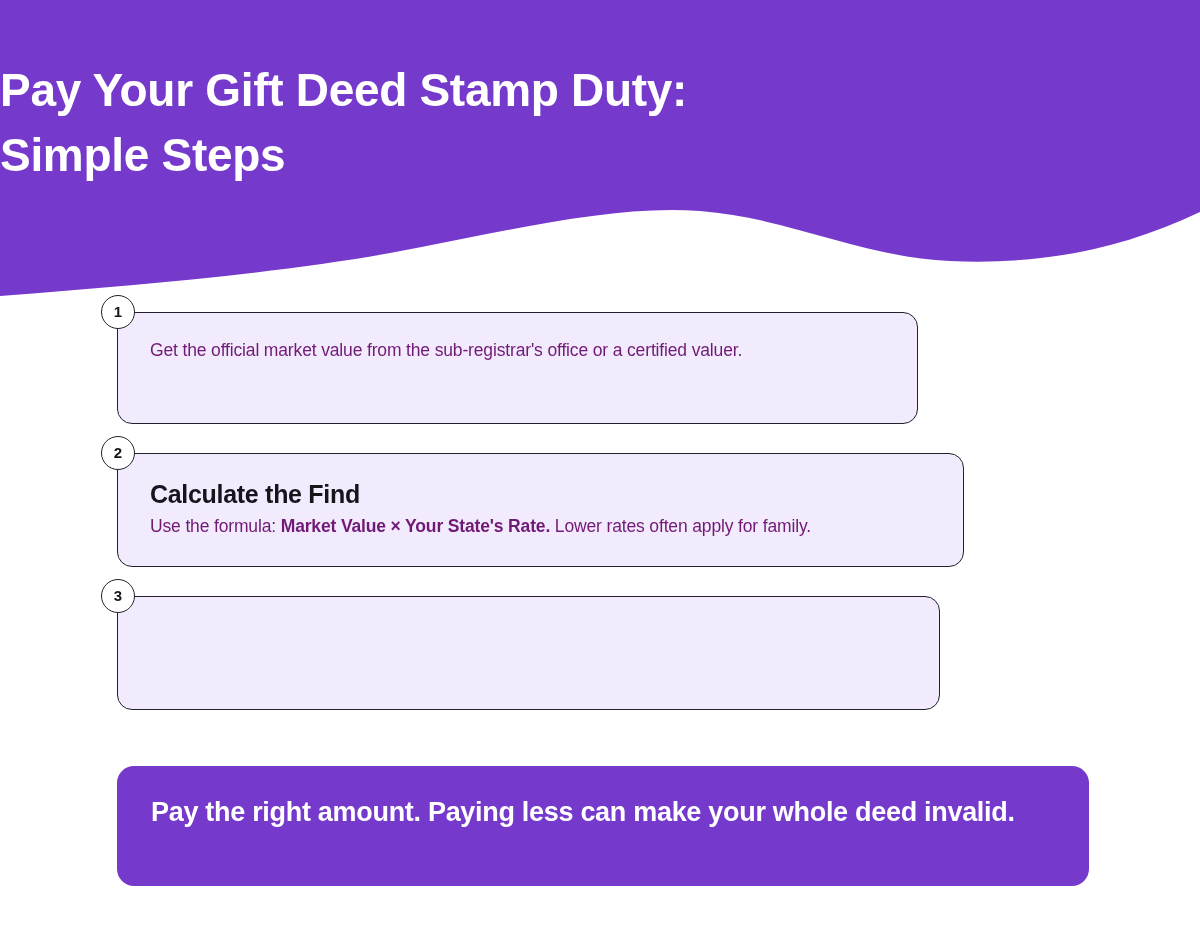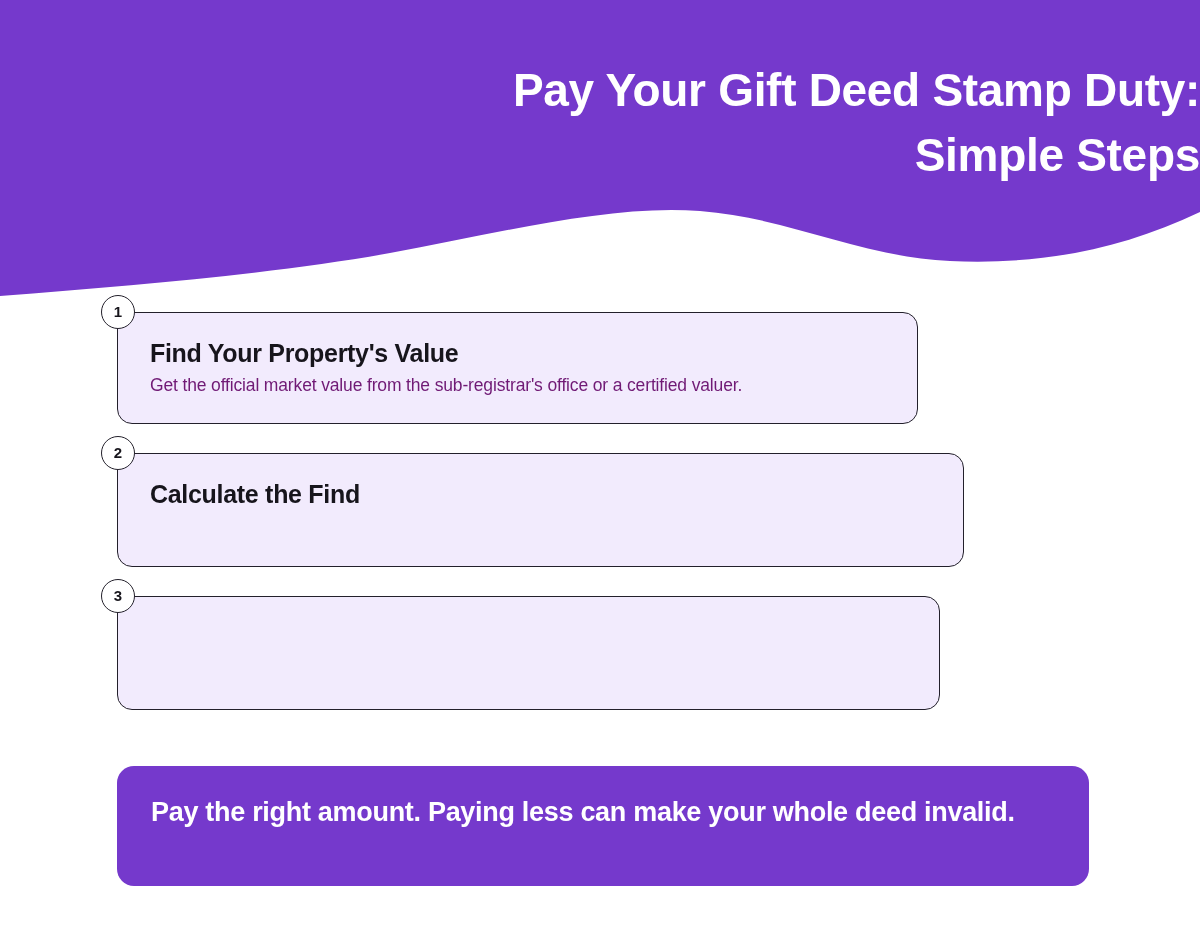--- a/index.html
+++ b/index.html
@@ -31,21 +31,21 @@
     top: 0;
     width: 1200px;
     height: 310px;
     display: block;
   }
   .header-title {
     position: absolute;
     left: 0;
     top: 58px;
     width: 1200px;
-    text-align: right;
+    text-align: left;
     color: #ffffff;
     font-size: 46px;
     font-weight: bold;
     line-height: 1.42;
     letter-spacing: -0.3px;
     z-index: 2;
   }
   .header-title .line { display: block; }
 
   
@@ -138,29 +138,31 @@
   <div class="header-title">
     <span class="line">Pay Your Gift Deed Stamp Duty:</span>
     <span class="line">Simple Steps</span>
   </div>
 </div>
 
 <div class="steps">
 
   <div class="step step-1">
     <div class="step-badge">1</div>
-    <div class="step-title">Find Your Property's Value</div>
     <div class="step-desc">
       <span>Get the official market value from the sub-registrar's office or a certified valuer.</span><b></b><span></span>
     </div>
   </div>
 
   <div class="step step-2">
     <div class="step-badge">2</div>
     <div class="step-title">Calculate the Find</div>
+    <div class="step-desc">
+      <span>Use the formula: </span><b>Market Value × Your State's Rate.</b><span> Lower rates often apply for family.</span>
+    </div>
   </div>
 
   <div class="step step-3">
     <div class="step-badge">3</div>
   </div>
 
 </div>
 
 <div class="callout">
   <div class="callout-text">Pay the right amount. Paying less can make your whole deed invalid.</div>

